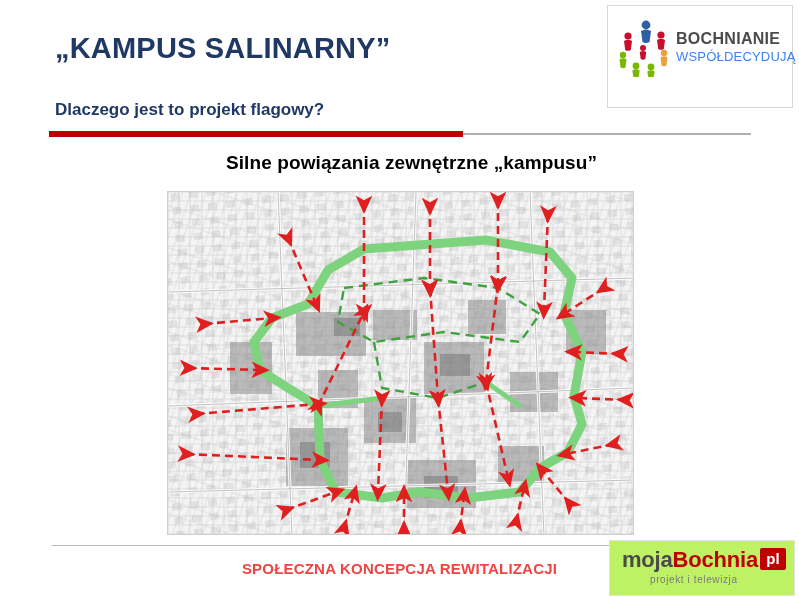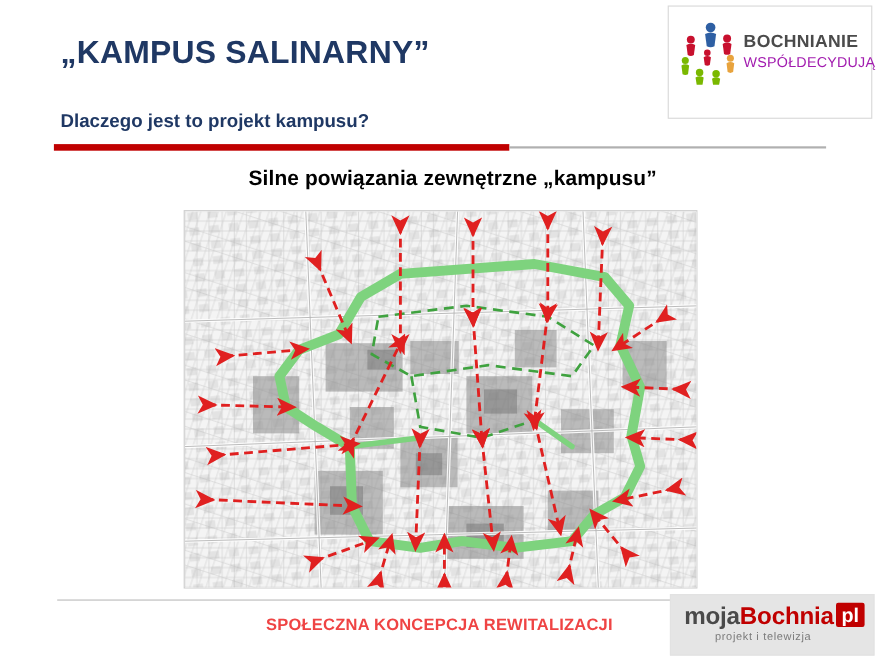--- a/index.html
+++ b/index.html
@@ -58,21 +58,21 @@
     font-weight: bold;
     font-size: 16px;
     letter-spacing: 0.3px;
     color: #4b4b4b;
     line-height: 18px;
   }
   .logo-line2 {
     font-family: "Liberation Sans", sans-serif;
     font-size: 13px;
     letter-spacing: 0.2px;
-    color: #a21caf;
+    color: #3b82f6;
     line-height: 16px;
     margin-top: 1px;
   }
 
   
   .title-main {
     position: absolute;
     left: 55px;
     top: 32px;
     font-size: 29px;
@@ -156,21 +156,21 @@
     font-weight: bold;
     color: #ef4444;
     letter-spacing: 0.2px;
   }
   .footer-logo {
     position: absolute;
     left: 609px;
     top: 540px;
     width: 186px;
     height: 56px;
-    background: #e5e5e5;
+    background: #bef264;
     border: 1px solid #e2e2e2;
     box-sizing: border-box;
   }
   .fl-main {
     position: absolute;
     left: 12px;
     top: 6px;
     font-size: 22px;
     font-weight: bold;
     color: #4a4a4a;
@@ -179,21 +179,21 @@
   }
   .fl-main .accent { color: #c00000; }
   .fl-pl {
     position: absolute;
     left: 150px;
     top: 7px;
     width: 26px;
     height: 22px;
     background: #c00000;
     color: #ffffff;
-    font-size: 18px;
+    font-size: 15px;
     font-weight: bold;
     text-align: center;
     line-height: 22px;
     border-radius: 2px;
   }
   .fl-sub {
     position: absolute;
     left: 40px;
     top: 33px;
     font-size: 10px;
@@ -240,21 +240,21 @@
         </svg>
       </div>
       <div class="logo-text">
         <div class="logo-line1">BOCHNIANIE</div>
         <div class="logo-line2">WSPÓŁDECYDUJĄ</div>
       </div>
     </div>
   </div>
 
   <div class="title-main">„KAMPUS SALINARNY”</div>
-  <div class="title-sub">Dlaczego jest to projekt kampusu?</div>
+  <div class="title-sub">Dlaczego jest to projekt flagowy?</div>
   <div class="rule-red"></div>
   <div class="rule-grey"></div>
 
   <div class="section-heading">Silne powiązania zewnętrzne „kampusu”</div>
 
   <div class="map-frame">
     <svg width="467" height="344" viewBox="0 0 467 344" xmlns="http://www.w3.org/2000/svg">
       <defs>
         <pattern id="parcels" width="34" height="27" patternUnits="userSpaceOnUse">
           <rect width="34" height="27" fill="#f4f4f4"></rect>

